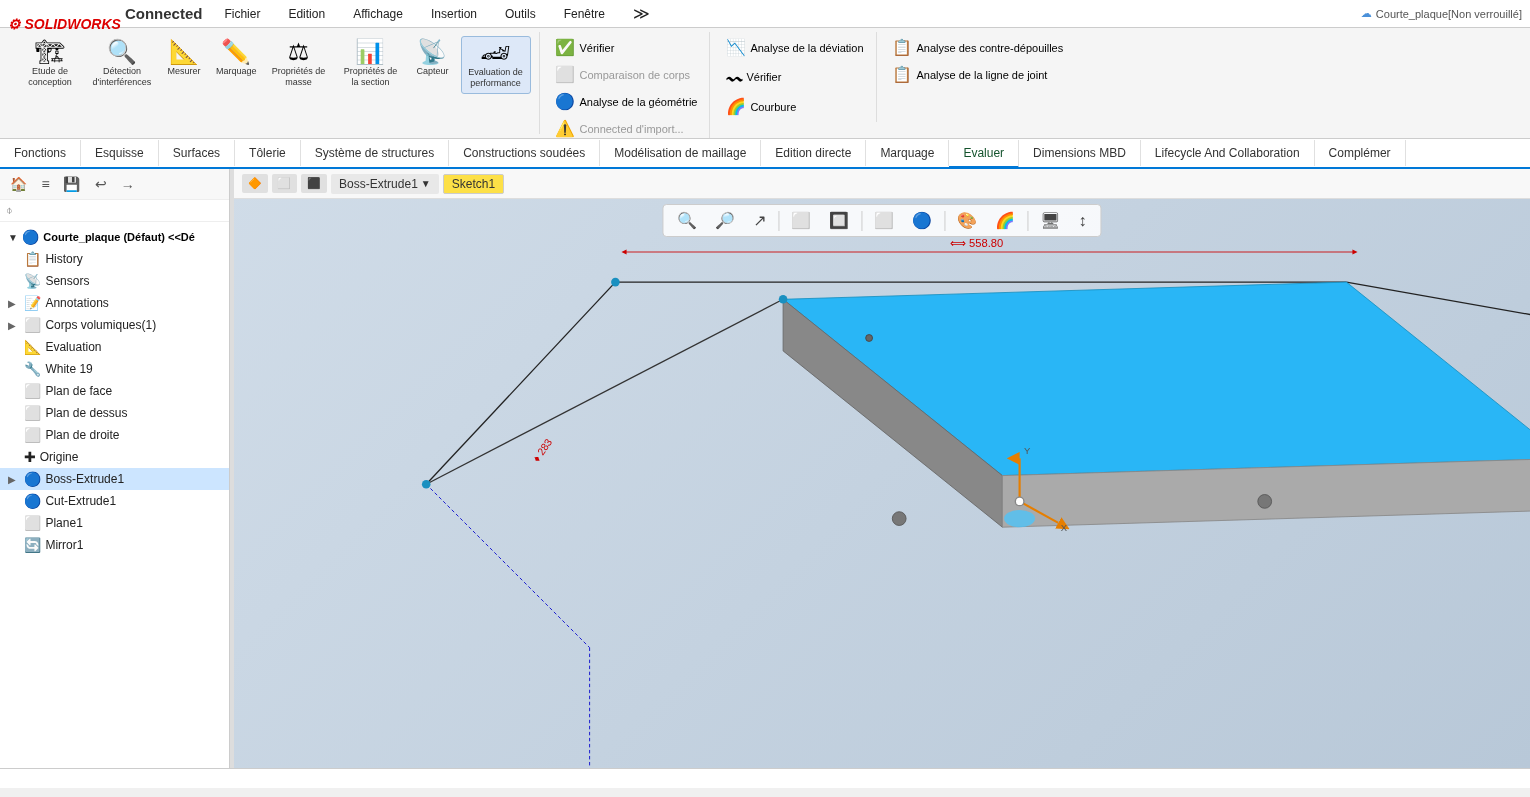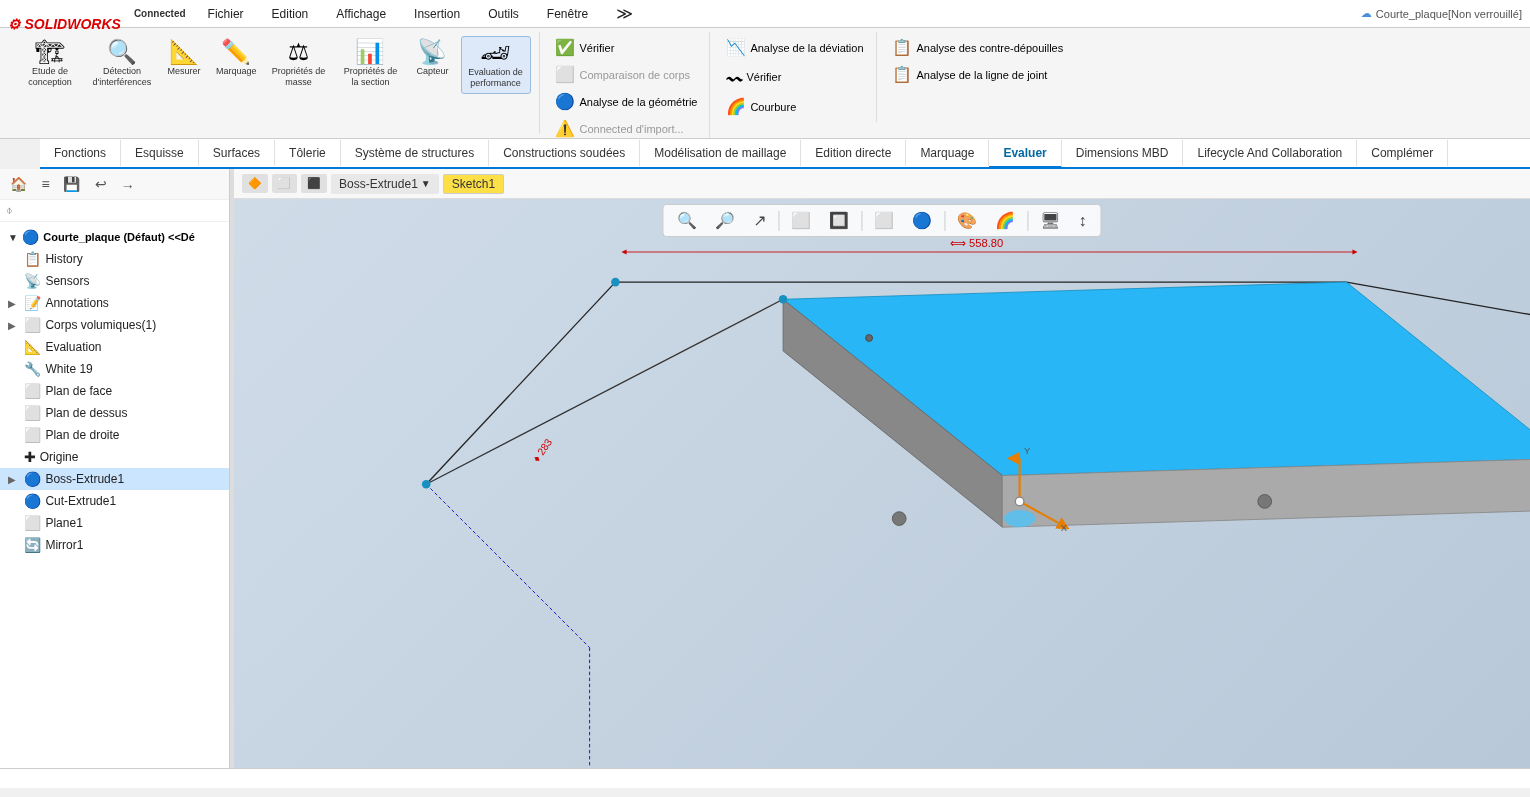--- a/index.html
+++ b/index.html
@@ -5,21 +5,21 @@
     * { margin: 0; padding: 0; box-sizing: border-box; }
     body { font-family: 'Segoe UI', Arial, sans-serif; font-size: 12px; background: #f0f0f0; overflow: hidden; width: 1530px; height: 797px; }
 
     
     #menu-bar {
       display: flex; align-items: center; background: #fff; border-bottom: 1px solid #ccc;
       height: 28px; padding: 0 8px; gap: 16px;
     }
     #logo { display: flex; align-items: center; gap: 4px; font-weight: bold; font-size: 13px; }
     .logo-sw { color: #d00; font-style: italic; font-size: 14px; font-weight: bold; margin-top: 20px; }
-    .logo-text { color: #333; font-size: 10px; margin-left: 9px; }
+    .logo-text { color: #333; font-size: 15px; }
     .menu-item { font-size: 12px; color: #222; cursor: pointer; padding: 2px 6px; }
     .cloud-info { margin-left: auto; font-size: 11px; color: #555; display: flex; align-items: center; gap: 4px; }
     .cloud-icon { color: #4a90d9; }
 
     
     #ribbon { background: #f5f5f5; border-bottom: 1px solid #ccc; }
     #ribbon-tools {
       display: flex; align-items: flex-start; padding: 4px 8px; gap: 4px; height: 110px; overflow: hidden;
     }
     .tool-group {
@@ -35,27 +35,27 @@
     .tool-btn .label { font-size: 9px; text-align: center; color: #333; max-width: 60px; line-height: 1.2; }
     .tool-group-right {
       display: flex; flex-direction: column; gap: 4px; padding: 4px 8px; border-right: 1px solid #ddd;
     }
     .tool-small { display: flex; align-items: center; gap: 4px; cursor: pointer; padding: 2px 4px; border-radius: 2px; font-size: 11px; }
     .tool-small .icon { font-size: 16px; }
 
     
     #tabs-bar {
       display: flex; align-items: center; background: #fff; border-bottom: 2px solid #0078d7;
-      height: 30px; overflow: hidden; margin-left: 40px;
+      height: 30px; overflow: hidden;
     }
     .tab {
       padding: 6px 14px; font-size: 12px; color: #333; cursor: pointer; border-right: 1px solid #e0e0e0;
       white-space: nowrap;
     }
-    .tab.active { background: #fff; border-bottom: 2px solid #0078d7; color: #0369a1; font-weight: bold; margin-bottom: -2px; }
+    .tab.active { background: #fff; border-bottom: 2px solid #0078d7; color: #14532d; font-weight: normal; margin-bottom: -2px; }
 
     
     #main { display: flex; height: calc(797px - 28px - 110px - 30px - 30px); }
 
     
     #sidebar {
       width: 230px; background: #fff; border-right: 1px solid #ccc;
       display: flex; flex-direction: column; overflow: hidden;
     }
     #sidebar-toolbar {

